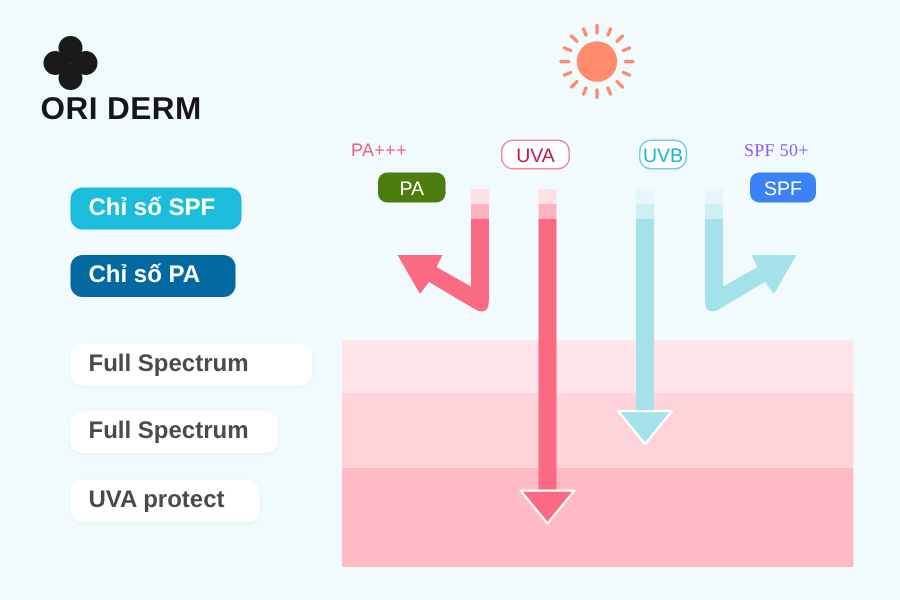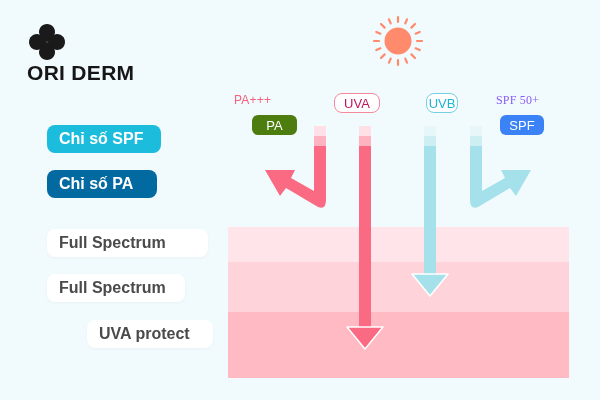--- a/index.html
+++ b/index.html
@@ -27,21 +27,21 @@
     font-weight: 700; font-size: 16px; white-space: nowrap;
   }
   .pill.spf { background: #1bbcdc; color: #fff; top: 125px; width: 114px; }
   .pill.pa  { background: #0369a1; color: #fff; top: 170px; width: 110px; }
   .pill.white {
     background: #ffffff; color: #4a4a4a;
     box-shadow: 0 1px 3px rgba(0,0,0,0.04);
   }
   .pill.broad { top: 229px; width: 161px; }
   .pill.full { top: 274px; width: 138px; }
-  .pill.uva  { top: 320px; width: 126px; margin-left: 40px; }
+  .pill.uva  { top: 320px; width: 126px; }
 
   
   .lbl { position: absolute; font-size: 12px; white-space: nowrap; letter-spacing: 0.2px; }
   .lbl.pa-plus { left: 234px; top: 93px; color: #f4627c; }
   .lbl.spf-plus { left: 496px; top: 93px; color: #8b5cf6; font-family: Liberation Serif, serif; }
   .outline-pill {
     position: absolute; top: 93px; height: 20px; box-sizing: border-box;
     border-radius: 8px; border: 1.3px solid; background: #fff;
     font-size: 13px; display: flex; align-items: center; justify-content: center;
   }

